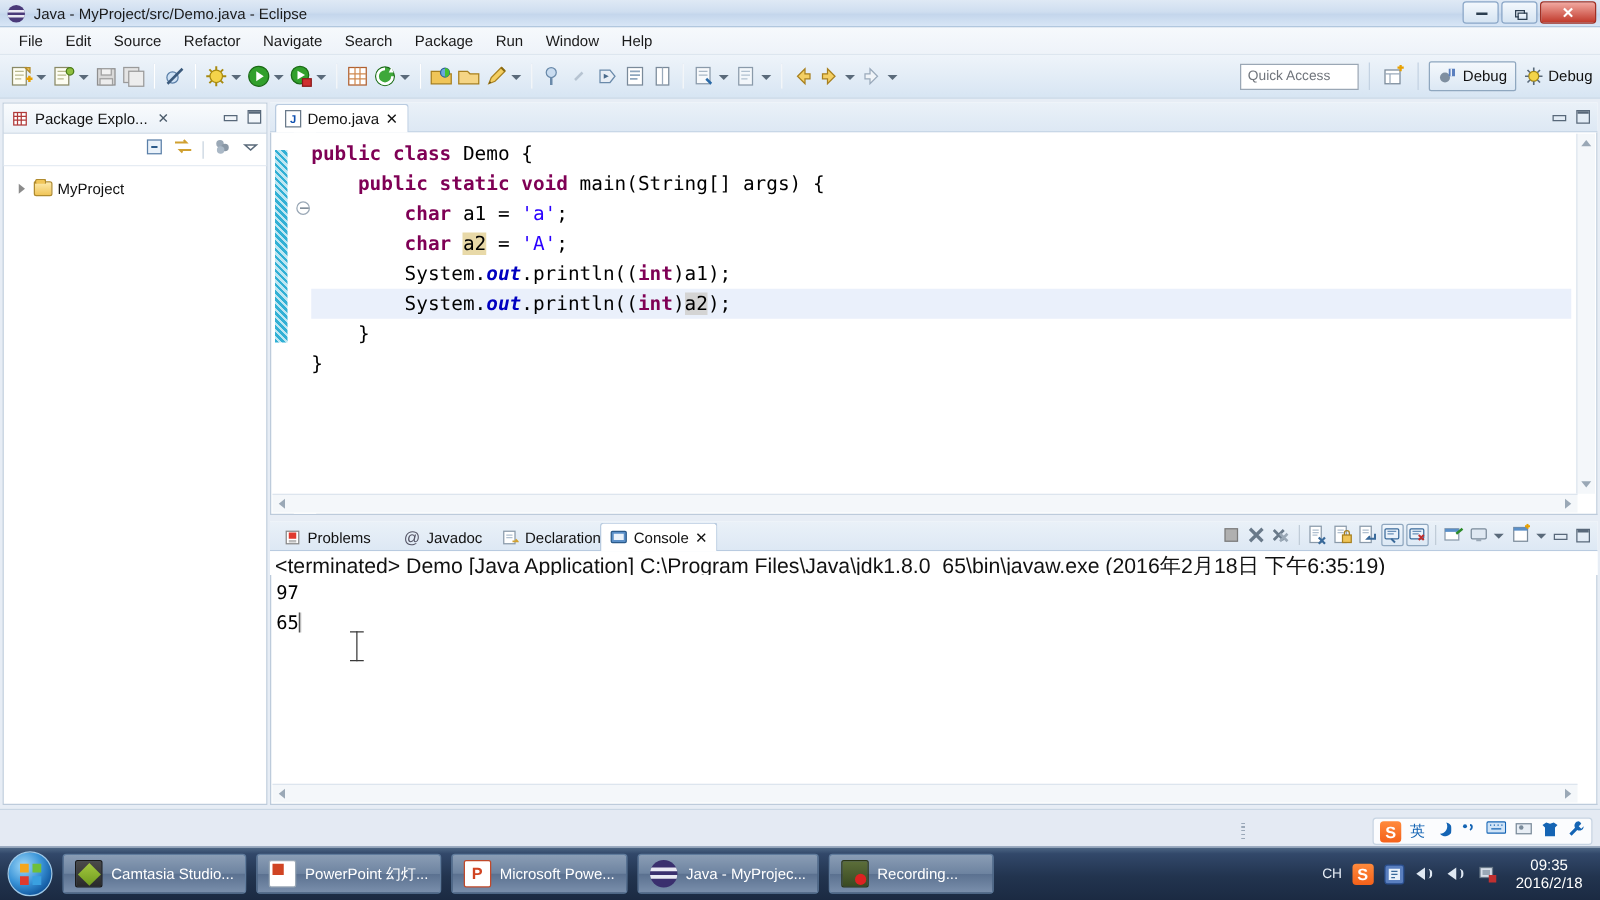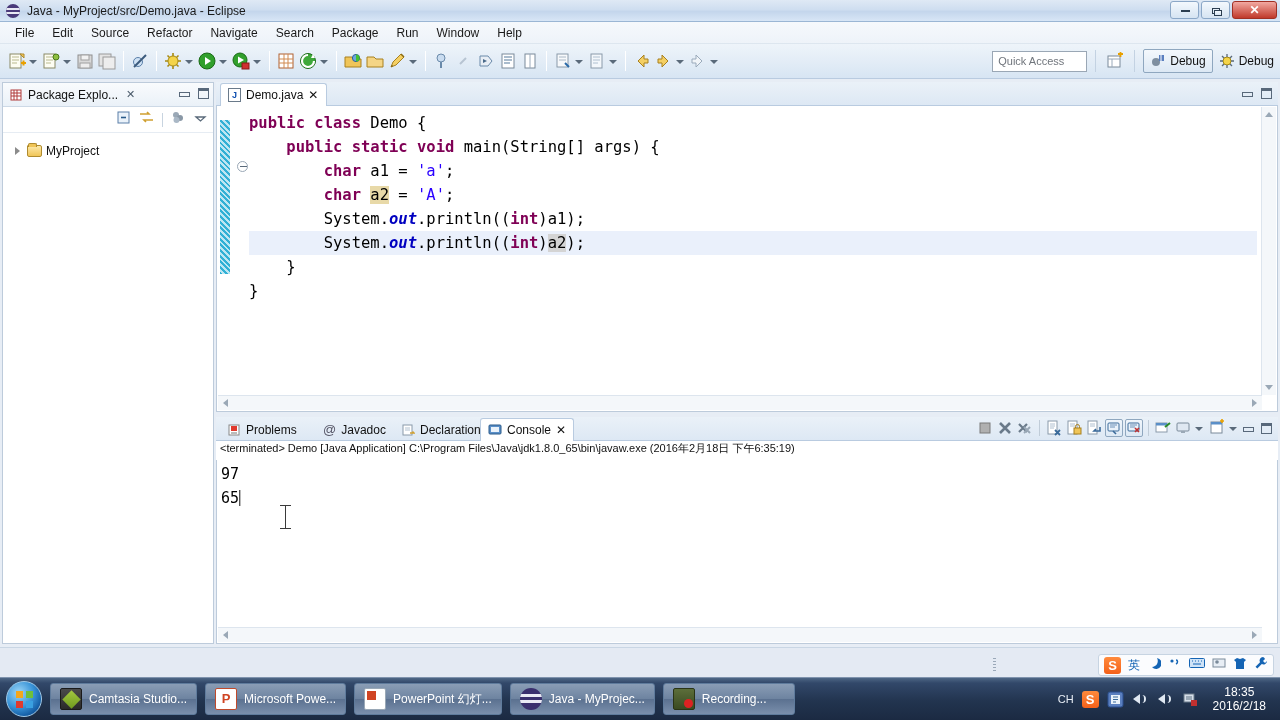--- a/index.html
+++ b/index.html
@@ -142,21 +142,21 @@
   .hscroll .arrow-r { right: 5px; border-left: 5px solid #9aa8b6; }
 
   
   .console-panel { position: absolute; left: 216px; top: 338px; width: 1062px; height: 227px; background: #fff; }
   .console-tabrow { height: 24px; background: linear-gradient(to bottom,#eaf1f8,#dde8f4); position: relative; border-bottom: 1px solid #b9cbe0; }
   .ctab { position: absolute; top: 1px; height: 23px; display: flex; align-items: center; gap: 5px; padding: 0 7px; font-size: 12px; color: #111; }
   .ctab.active { background: #fff; border: 1px solid #b9cbe0; border-bottom: none; border-radius: 3px 3px 0 0; }
   .console-tools { position: absolute; right: 2px; top: 2px; display: flex; align-items: center; gap: 2px; }
   .ct-ic { width: 18px; height: 18px; position: relative; }
   .ct-ic.boxed { border: 1px solid #8fa7bf; border-radius: 2px; background: linear-gradient(to bottom,#f0f6fc,#dde9f5); }
-  .console-status { position: absolute; left: 0; top: 24px; width: 1062px; height: 19px; font-size: 11px; color: #111; padding-left: 4px; white-space: nowrap; background: #fff; }
+  .console-status { position: absolute; left: 0; top: 24px; width: 1062px; height: 19px; font-size: 17px; color: #111; padding-left: 4px; white-space: nowrap; background: #fff; }
   .console-body { position: absolute; left: 0; top: 43px; width: 1062px; height: 184px; background: #fff; border: 1px solid #bdcbdb; border-top: none; }
   .console-out { position: absolute; left: 4px; top: 2px; font-family: "DejaVu Sans Mono", monospace; font-size: 15px; line-height: 24px; color: #000; white-space: pre; }
   .icaret { position: absolute; left: 280px; top: 505px; width: 11px; height: 24px; }
   .icaret::before { content: ""; position: absolute; left: 5px; top: 0; width: 1px; height: 24px; background: #3a3a3a; }
   .icaret::after { content: ""; position: absolute; left: 0; top: 0; width: 11px; height: 1px; background: #3a3a3a; box-shadow: 0 23px 0 #3a3a3a; }
 
   
   .status-strip { position: absolute; left: 0; top: 647px; width: 1280px; height: 30px; background: #e4eaf3; border-top: 1px solid #c9d6e4; }
   .grip { position: absolute; left: 993px; top: 658px; width: 3px; height: 14px;
     background: repeating-linear-gradient(to bottom,#9aa8b8 0 1px,transparent 1px 3px); }
@@ -644,26 +644,26 @@
   </div>
 
   <div class="taskbar">
     <div class="start-orb"></div>
 
     <div class="tb-item">
       <span class="appic ic-camtasia"></span>
       <span>Camtasia Studio...</span>
     </div>
     <div class="tb-item">
+      <span class="appic ic-pptdoc"></span>
+      <span>PowerPoint 幻灯...</span>
+    </div>
+    <div class="tb-item">
       <span class="appic ic-ppt"></span>
       <span>Microsoft Powe...</span>
-    </div>
-    <div class="tb-item">
-      <span class="appic ic-pptdoc"></span>
-      <span>PowerPoint 幻灯...</span>
     </div>
     <div class="tb-item">
       <span class="ic-java"></span>
       <span>Java - MyProjec...</span>
     </div>
     <div class="tb-item">
       <span class="appic ic-rec"></span>
       <span>Recording...</span>
     </div>
 
@@ -682,18 +682,18 @@
       <span class="tray-ic">
           <span class="spk"></span>
           <span class="spk-wave"></span>
         </span>
       <span class="tray-ic"><svg width="17" height="17" viewBox="0 0 17 17">
             <rect x="2" y="3" width="10" height="8" fill="#d6dee8" stroke="#6a7a8a"></rect>
             <rect x="4" y="5" width="6" height="4" fill="#9aa8b6"></rect>
             <rect x="9" y="9" width="6" height="6" fill="#c03030"></rect>
           </svg></span>
       <span class="clock">
-        <div>18:35</div>
+        <div>09:35</div>
         <div>2016/2/18</div>
       </span>
     </div>
   </div>
 </div>
 
 </body></html>

